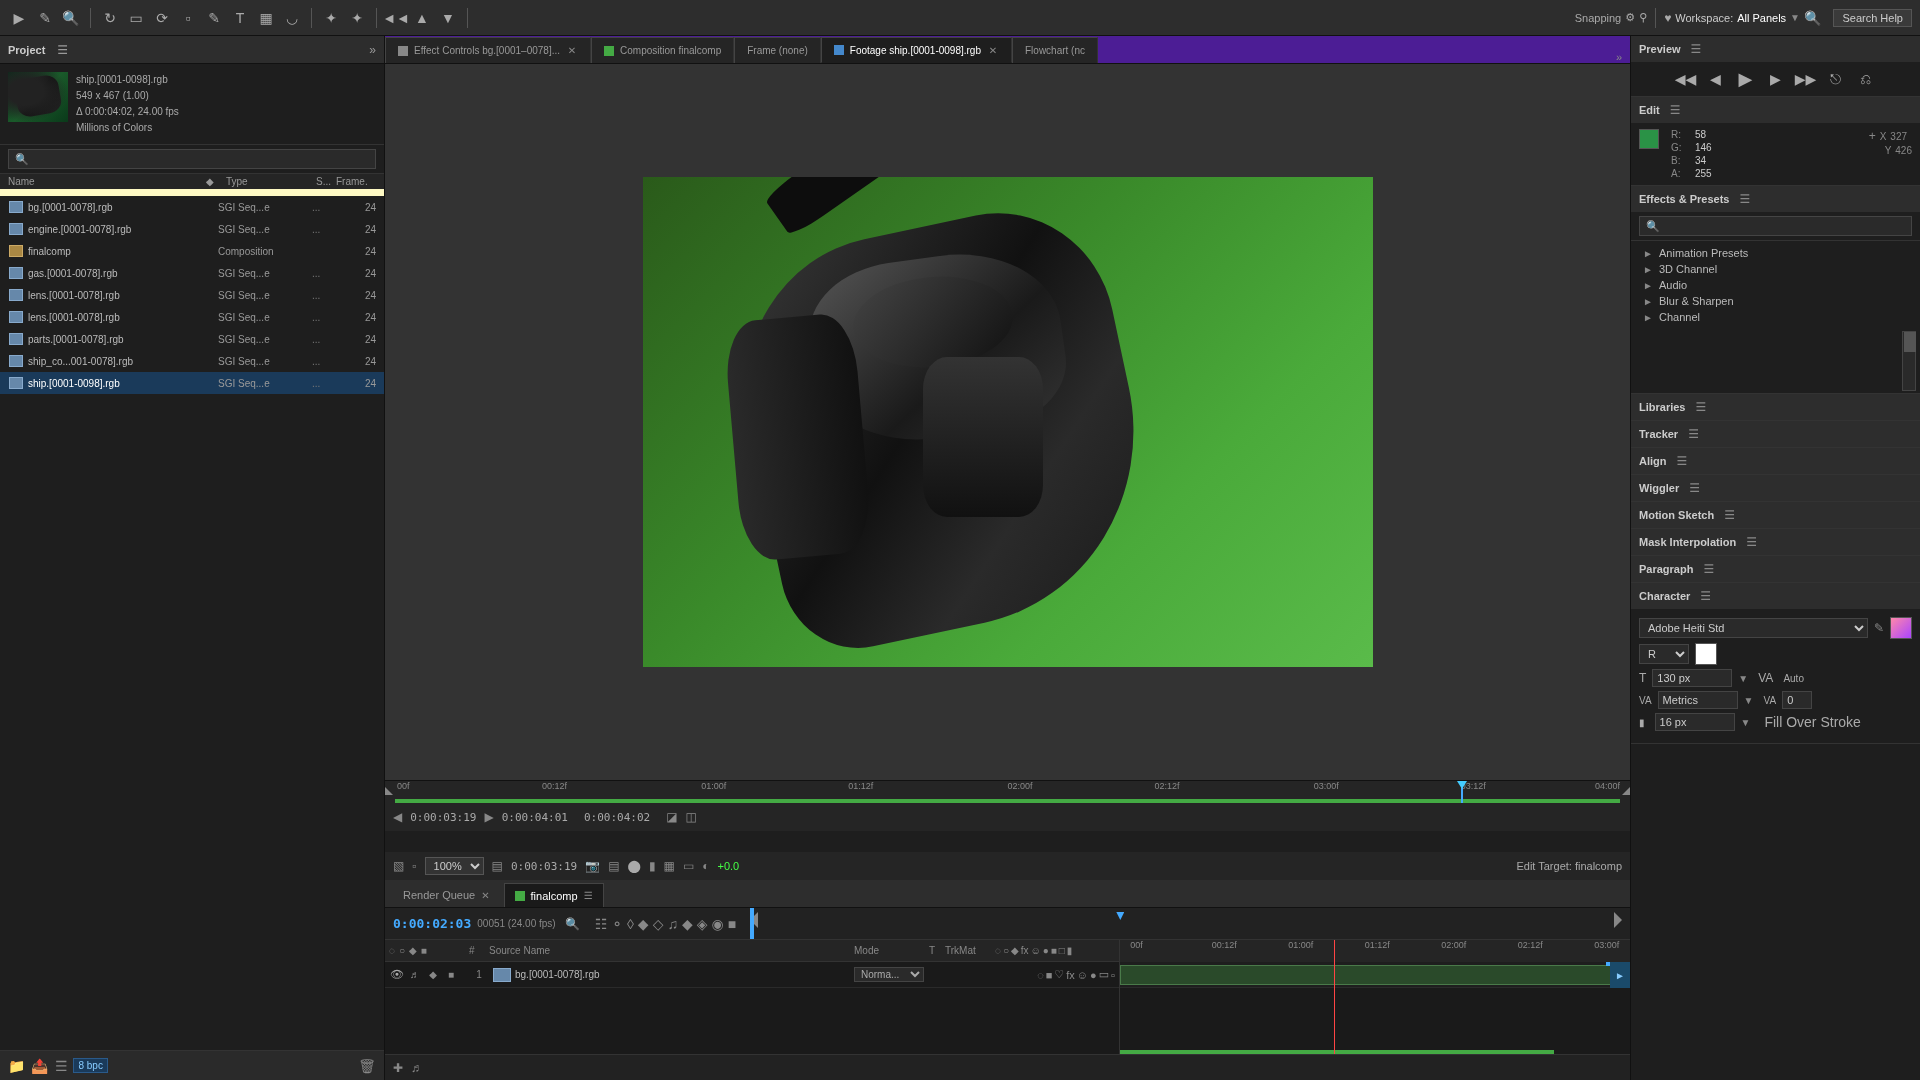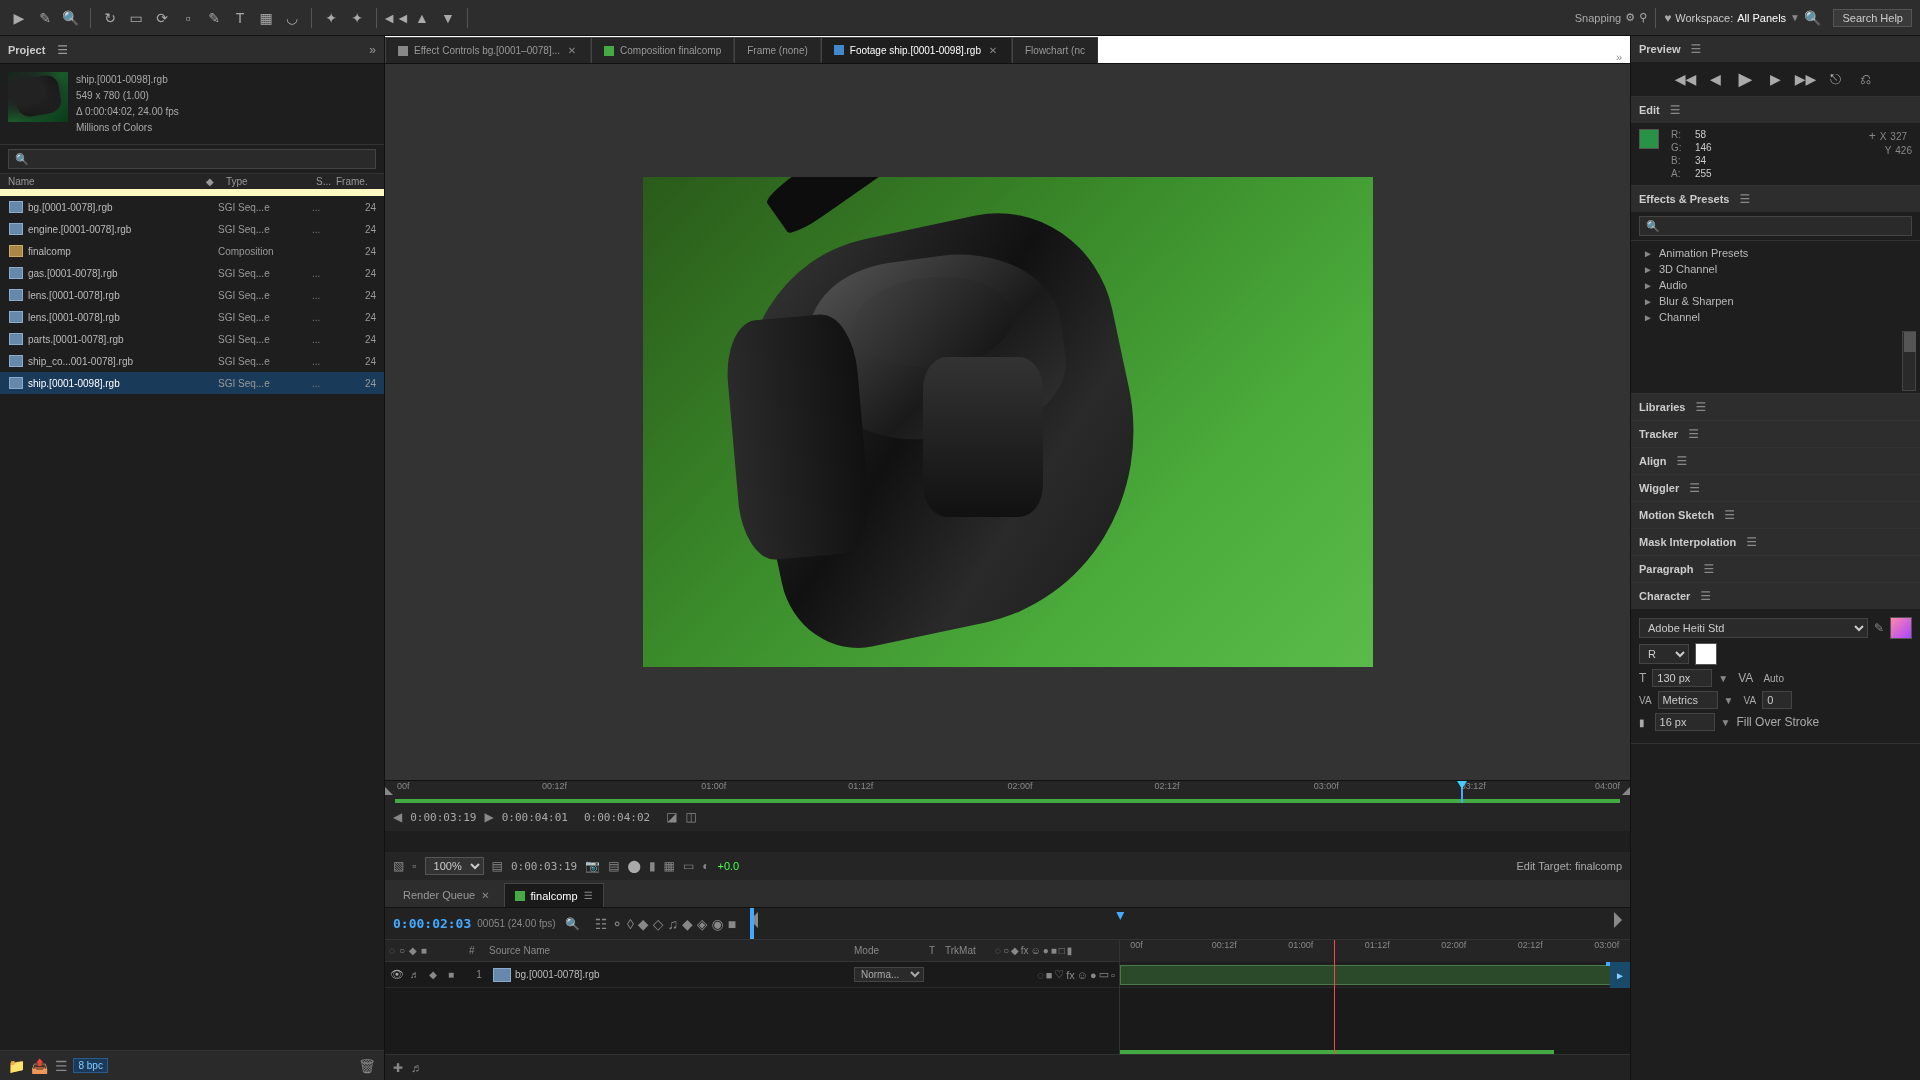--- a/index.html
+++ b/index.html
@@ -211,21 +211,21 @@
     .center-panel {
       flex: 1;
       display: flex;
       flex-direction: column;
       overflow: hidden;
     }
 
     
     .tab-bar {
       height: 28px;
-      background: #ffffff;
+      background: #4c1d95;
       display: flex;
       align-items: flex-end;
       border-bottom: 1px solid #111;
       flex-shrink: 0;
     }
     .tab {
       height: 26px;
       padding: 0 12px;
       display: flex;
       align-items: center;
@@ -550,21 +550,21 @@
       align-items: center;
       gap: 6px;
       margin-bottom: 4px;
     }
     .size-input {
       background: #2a2a2a;
       border: 1px solid #444;
       color: #ccc;
       font-size: 11px;
       padding: 2px 4px;
-      width: 60px;
+      width: 80px;
     }
 
     
     ::-webkit-scrollbar { width: 8px; height: 8px; }
     ::-webkit-scrollbar-track { background: #1a1a1a; }
     ::-webkit-scrollbar-thumb { background: #444; border-radius: 4px; }
 
     .viewer-container {
       display: flex;
       flex-direction: column;
@@ -660,21 +660,21 @@
     </div>
 
     <div class="project-thumbnail">
       <div class="thumb-box">
         <div class="thumb-img" style="background:linear-gradient(135deg,#0a2a1a 0%,#1a5a2a 50%,#0a3a1a 100%);width:60px;height:50px;position:relative;">
           <div style="position:absolute;left:8px;top:5px;width:44px;height:38px;background:linear-gradient(135deg,#333 0%,#111 50%,#222 100%);border-radius:30%;transform:rotate(-10deg);"></div>
         </div>
       </div>
       <div class="thumb-info">
         <div>ship.[0001-0098].rgb</div>
-        <div>549 x 780 (1.00)</div>
+        <div>549 x 467 (1.00)</div>
         <div>Δ 0:00:04:02, 24.00 fps</div>
         <div>Millions of Colors</div>
       </div>
     </div>
 
     <div class="project-search">
       <input type="text" class="search-input" placeholder="🔍" style="">
     </div>
 
     <div class="file-list-header">
@@ -1197,20 +1197,20 @@
           <span style="font-size:10px;color:#aaa;">VA</span>
           <input type="text" class="size-input" value="Metrics" style="">
           <span style="font-size:10px;color:#888;">▼</span>
           <span style="font-size:10px;color:#aaa;margin-left:4px;">VA</span>
           <input type="text" class="size-input" value="0" style="width: 30px;">
         </div>
         <div class="size-row">
           <span style="font-size:10px;color:#aaa;margin-right:4px;">▮</span>
           <input type="text" class="size-input" value="16 px" style="">
           <span style="font-size:10px;color:#888;">▼</span>
-          <span style="font-size:12px;color:#aaa;">Fill Over Stroke</span>
+          <span style="font-size:14px;color:#aaa;margin-left:8px;">Fill Over Stroke</span>
         </div>
       </div>
     </div>
 
   </div>
 
 </div>
 
 </body></html>

